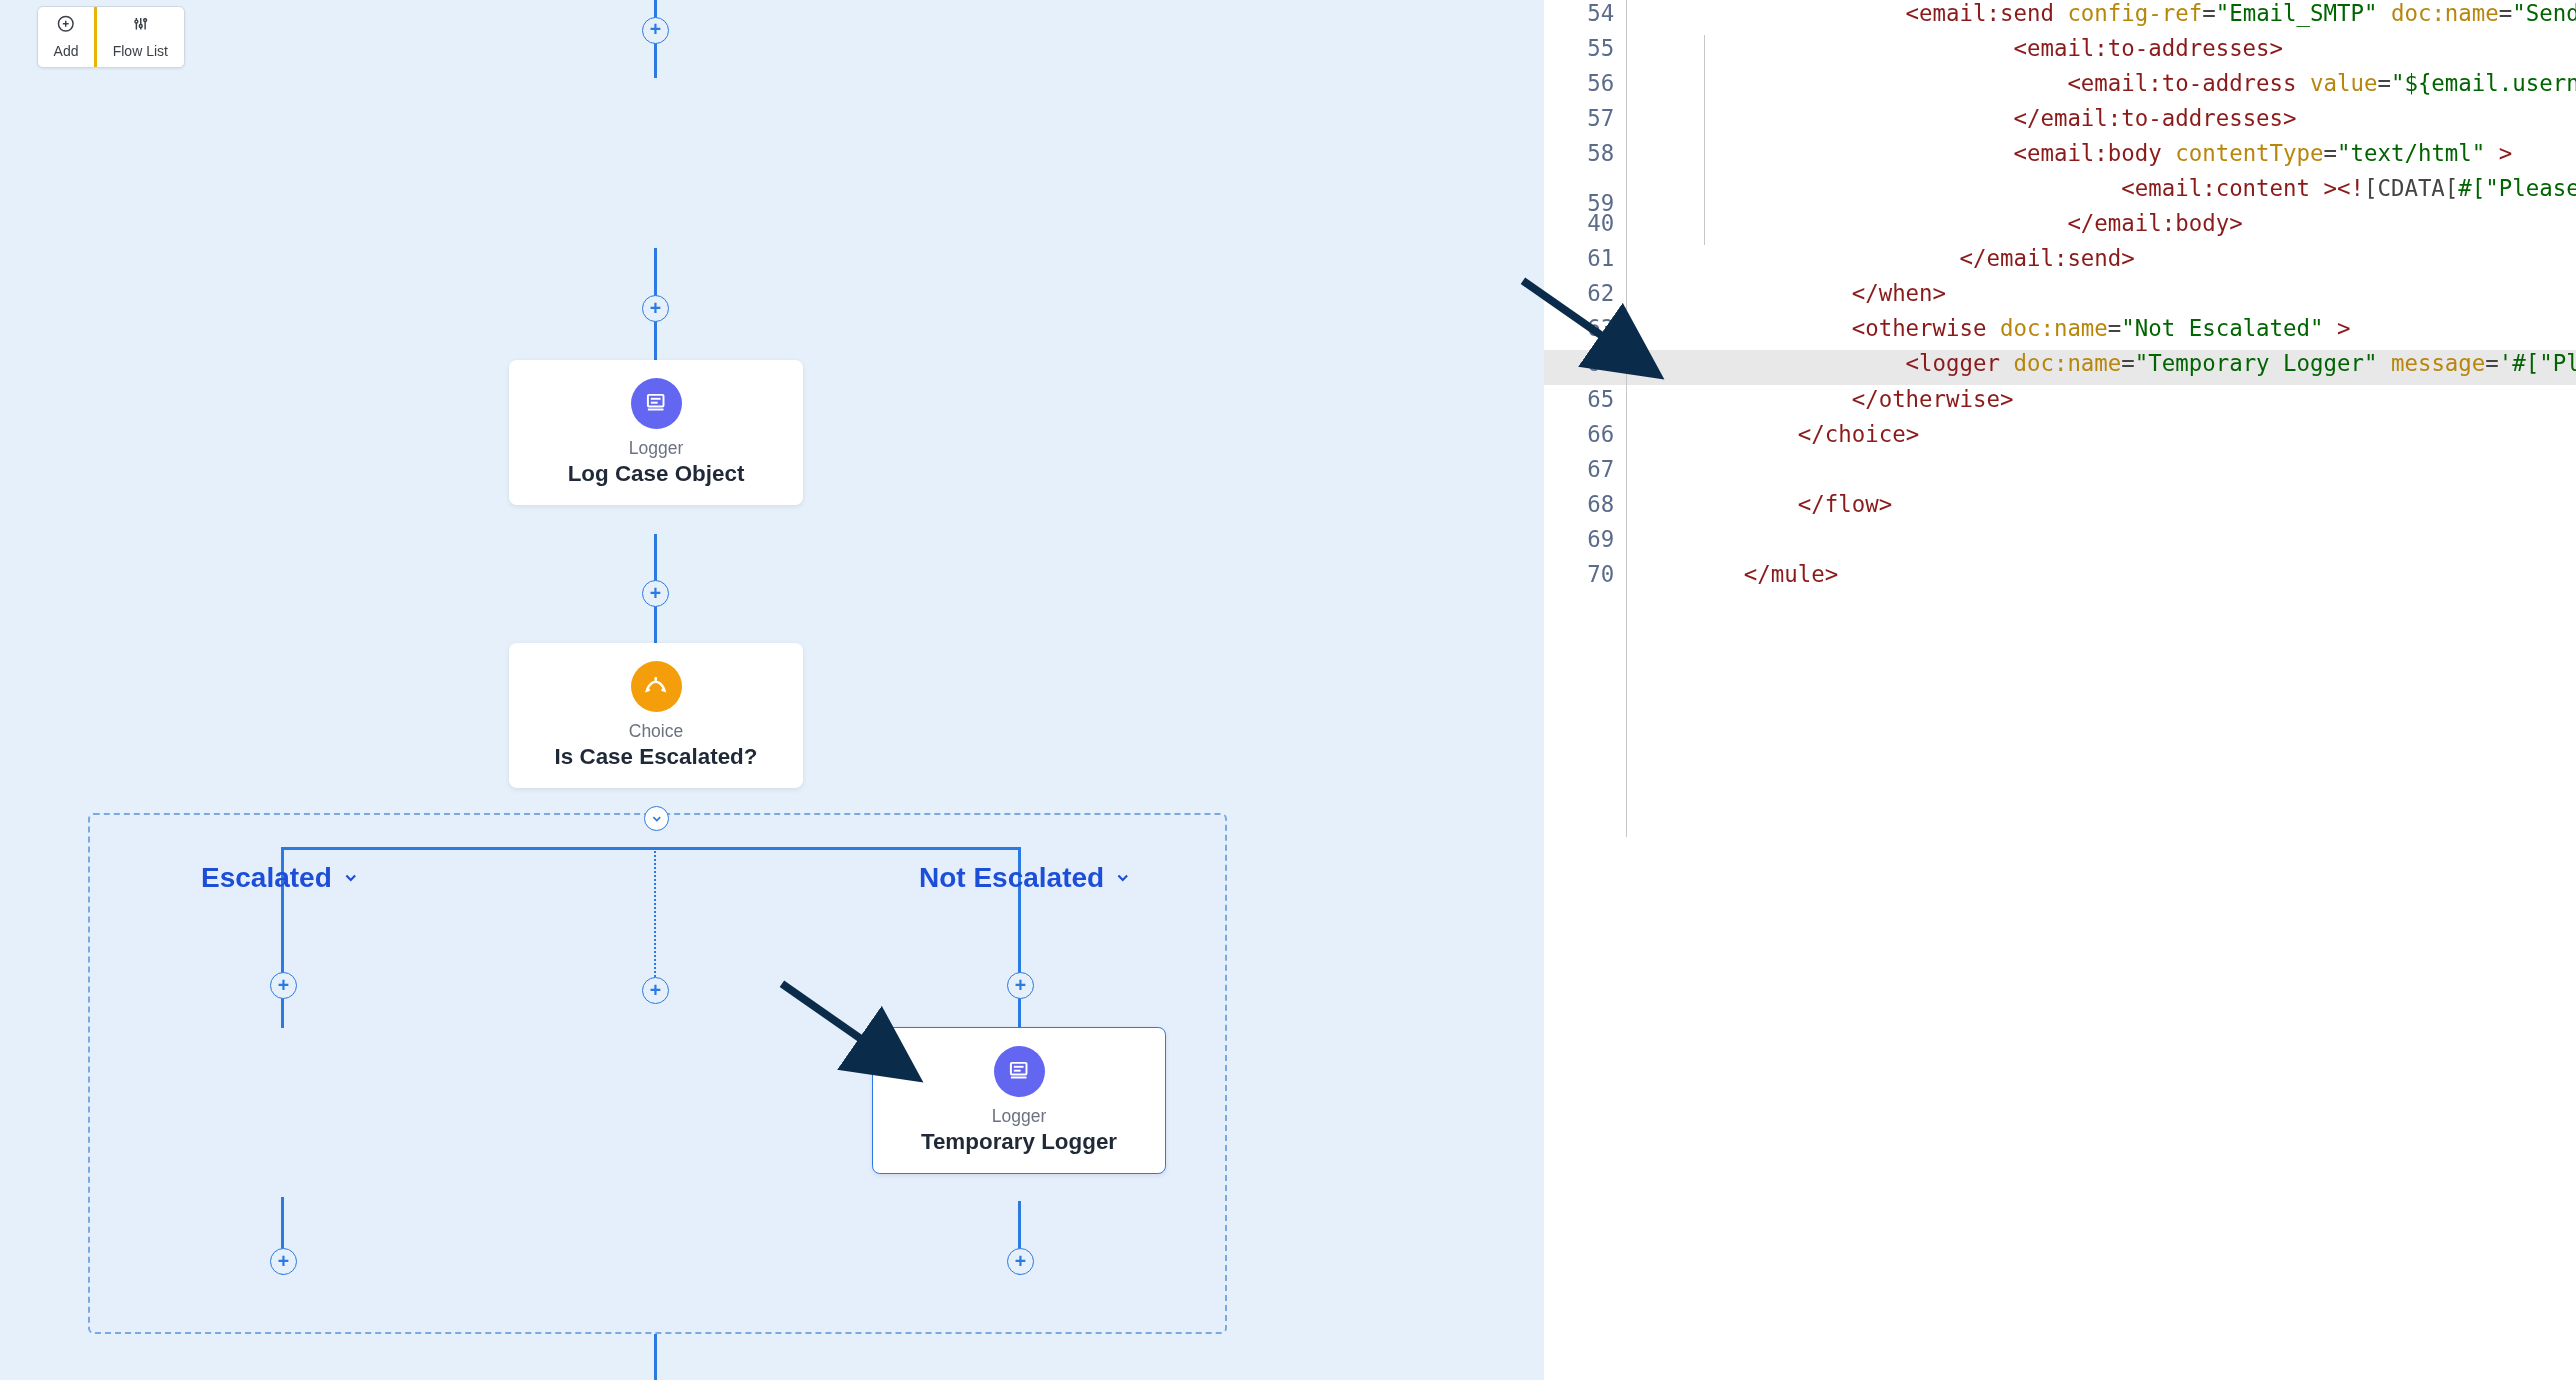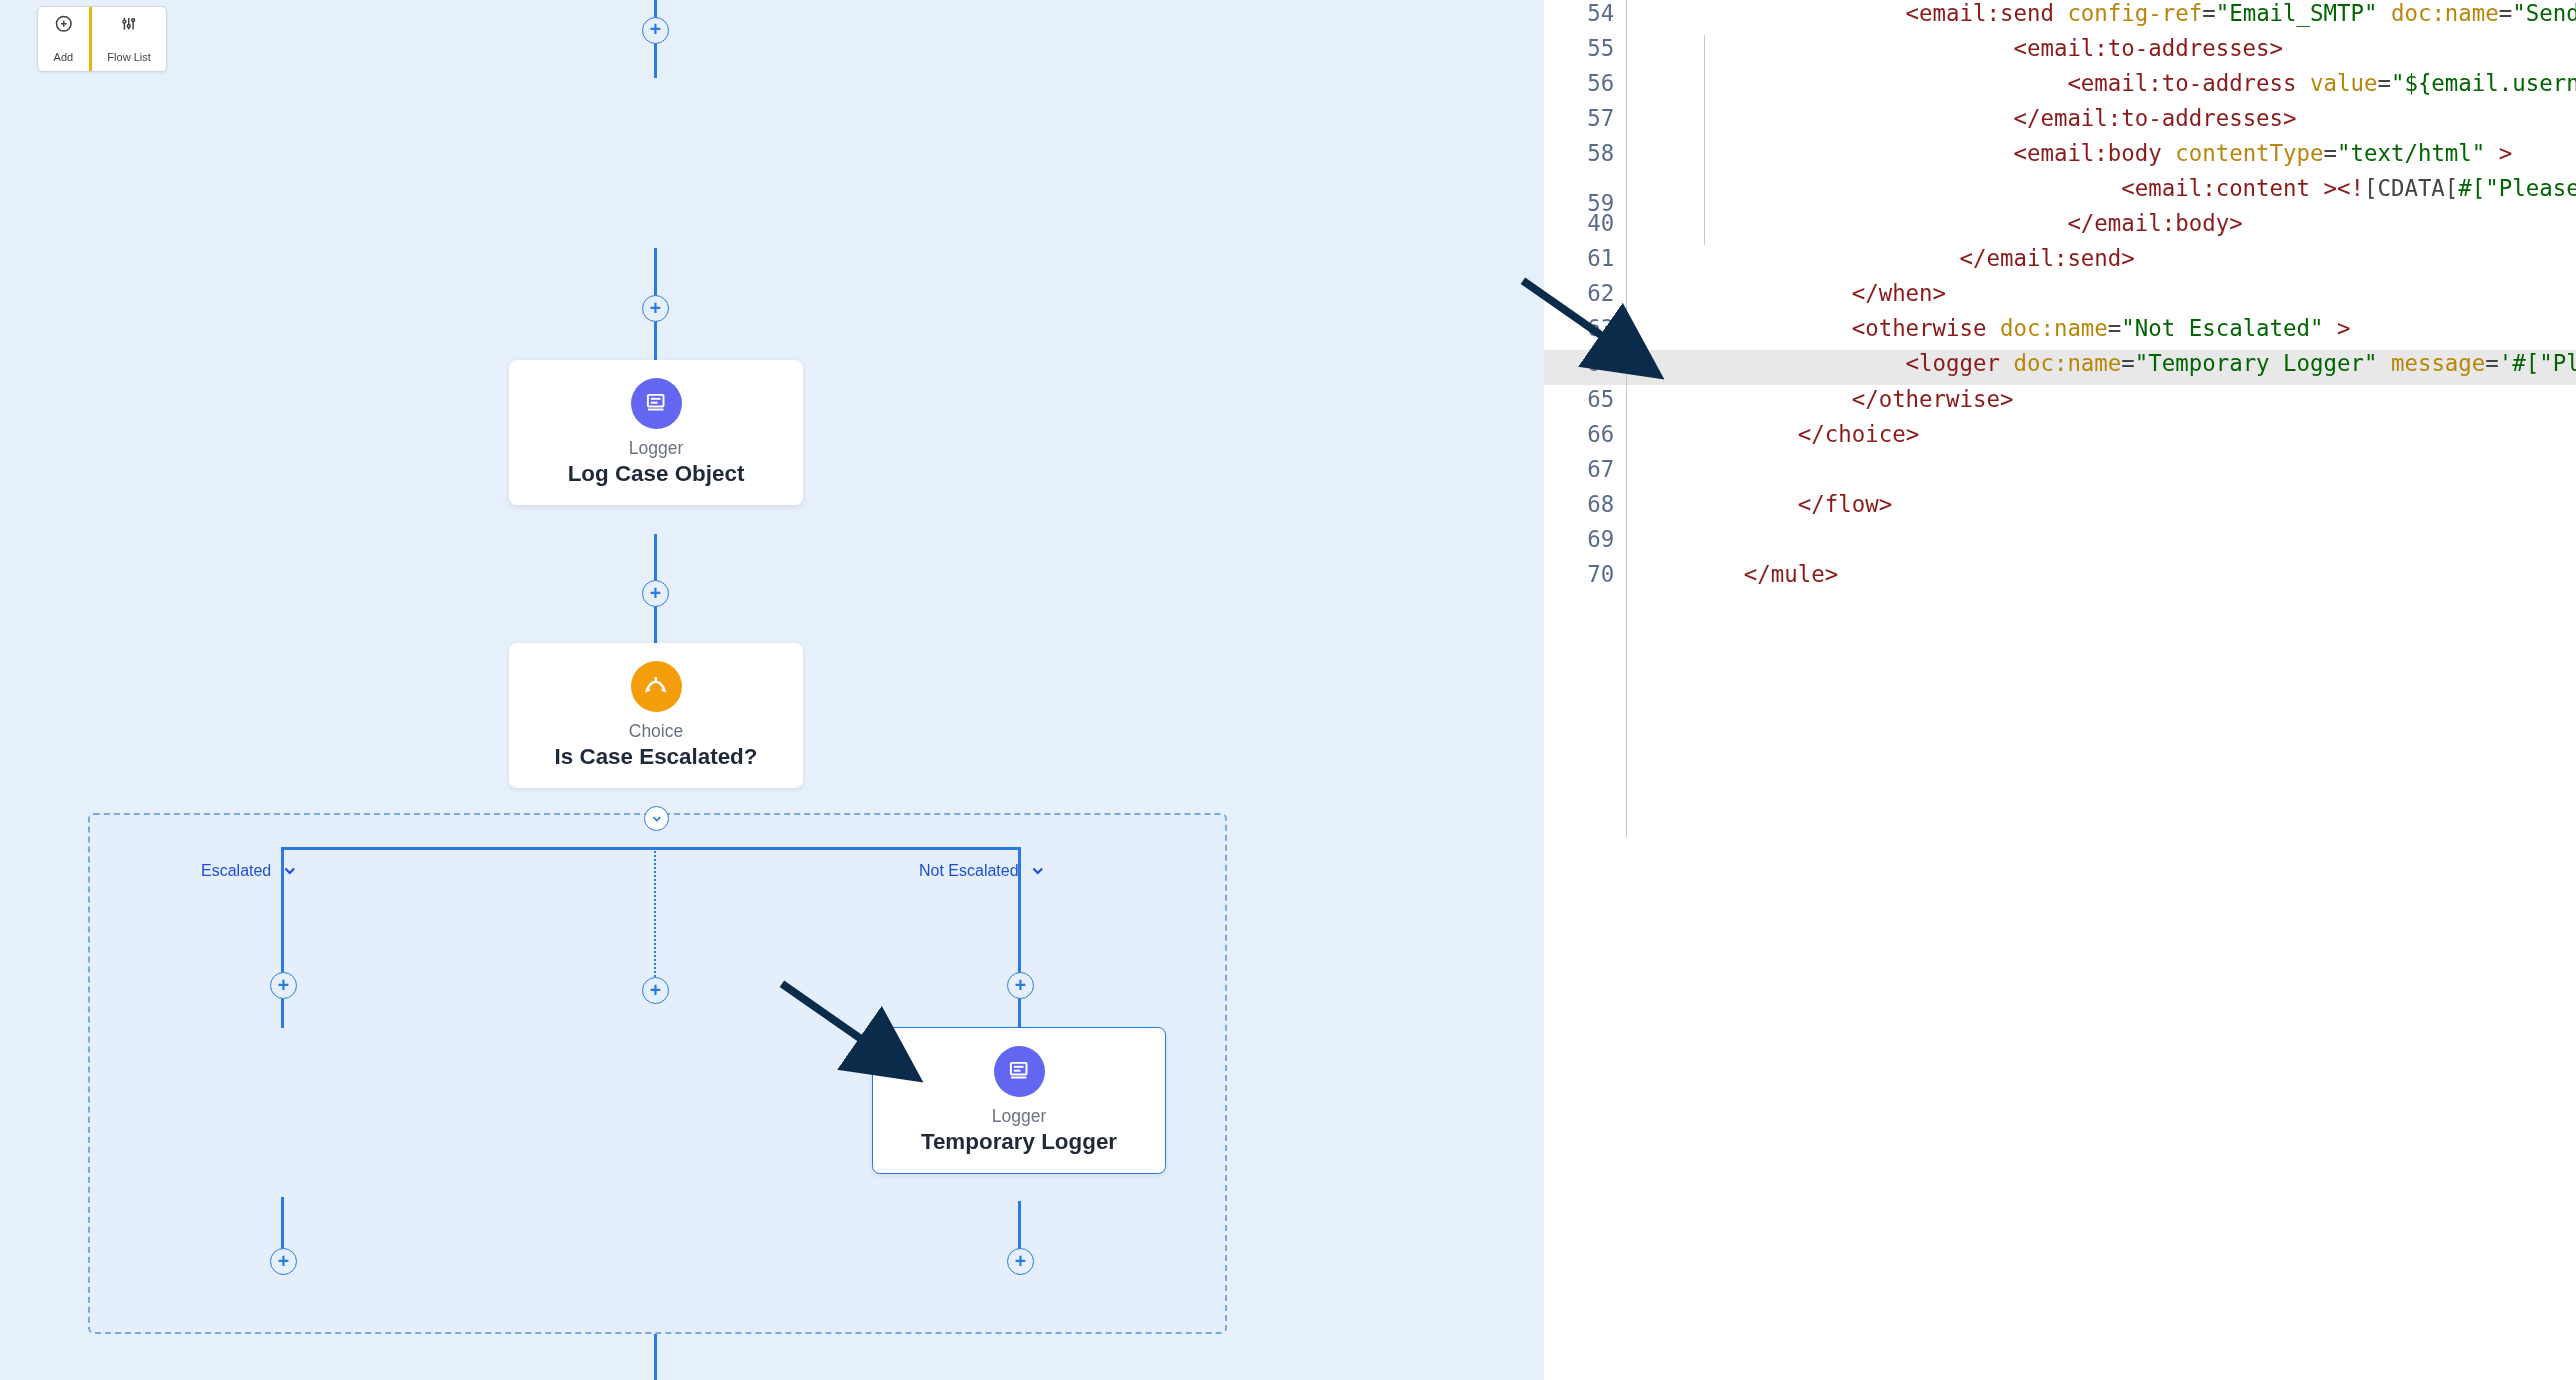--- a/index.html
+++ b/index.html
@@ -6,21 +6,21 @@
 body { font-family: -apple-system, BlinkMacSystemFont, "Segoe UI", Arial, sans-serif; background: #000; overflow: hidden; }
 .app { width: 2576px; height: 1380px; display: flex; background: #000; position: relative; }
 .canvas-panel { width: 1544px; height: 100%; background: #e6f0fb; position: relative; overflow: hidden; }
 .code-panel { flex: 1; height: 100%; background: #fff; position: relative; }
 
 
 .toolbar { position: absolute; top: 5.8px; left: 37px; background: #fff; border: 1px solid #d0d7de; border-radius: 5.8px; display: flex; align-items: center; box-shadow: 0 1px 2.9px rgba(0,0,0,0.08); z-index: 10; }
 .toolbar-btn { display: flex; flex-direction: column; align-items: center; justify-content: center; padding: 7.8px 15.6px; cursor: pointer; }
 .toolbar-btn + .toolbar-btn { border-left: 3px solid #eab308; }
 .toolbar-icon { width: 17.5px; height: 17.5px; display: flex; align-items: center; justify-content: center; color: #3b3f46; }
-.toolbar-label { font-size: 11px; color: #3b3f46; margin-top: 19px; }
+.toolbar-label { font-size: 14px; color: #3b3f46; margin-top: 11px; }
 
 
 .node { position: absolute; background: #fff; border-radius: 7.8px; box-shadow: 0 1.9px 5.8px rgba(0,0,0,0.08); display: flex; flex-direction: column; align-items: center; justify-content: center; padding: 17.5px 27px; }
 .node.selected { border: 1.9px solid #2a7ae2; }
 .node-icon { width: 51px; height: 51px; border-radius: 50%; display: flex; align-items: center; justify-content: center; margin-bottom: 9.7px; }
 .icon-green { background: #16a34a; }
 .icon-purple { background: #6366f1; }
 .icon-amber { background: #f59e0b; }
 .icon-blue { background: #1d6bd8; }
 .icon-svg { width: 23.4px; height: 23.4px; color: #fff; }
@@ -29,21 +29,21 @@
 
 
 .connector { position: absolute; background: #2a7ae2; }
 .plus-btn { position: absolute; width: 27px; height: 27px; border: 1.9px solid #2a7ae2; border-radius: 50%; background: #e6f0fb; display: flex; align-items: center; justify-content: center; color: #2a7ae2; font-size: 19.5px; font-weight: 700; line-height: 1; cursor: pointer; z-index: 5; }
 .chevron-down { position: absolute; width: 25px; height: 25px; border: 1.9px solid #2a7ae2; border-radius: 50%; background: #fff; display: flex; align-items: center; justify-content: center; z-index: 5; }
 
 
 .choice-box { position: absolute; border: 2.9px dashed #7aa9e0; border-radius: 5.8px; background: rgba(230,240,251,0.3); }
 
 
-.branch-label { position: absolute; font-size: 16px; font-weight: 400; color: #1d4ed8; display: flex; align-items: center; gap: 10px; cursor: pointer; z-index: 5; }
+.branch-label { position: absolute; font-size: 28px; font-weight: 700; color: #1d4ed8; display: flex; align-items: center; gap: 10px; cursor: pointer; z-index: 5; }
 
 
 .gutter { position: absolute; left: 0; top: 0; width: 82px; background: #fff; }
 .line-num { position: absolute; right: 11.7px; font-family: "SF Mono", Menlo, Consolas, monospace; font-size: 22.4px; color: #5b6b8a; text-align: right; }
 .gutter-border { position: absolute; left: 82px; top: 0; width: 1px; height: 837px; background: #c7c7c7; }
 .code-area { position: absolute; left: 92px; top: 0; font-family: "SF Mono", Menlo, Consolas, monospace; font-size: 22.4px; white-space: pre; color: #444; }
 .code-line { position: absolute; left: 0; white-space: pre; }
 .t-tag { color: #8b1a1a; }
 .t-attr { color: #b8860b; }
 .t-str { color: #006400; }

